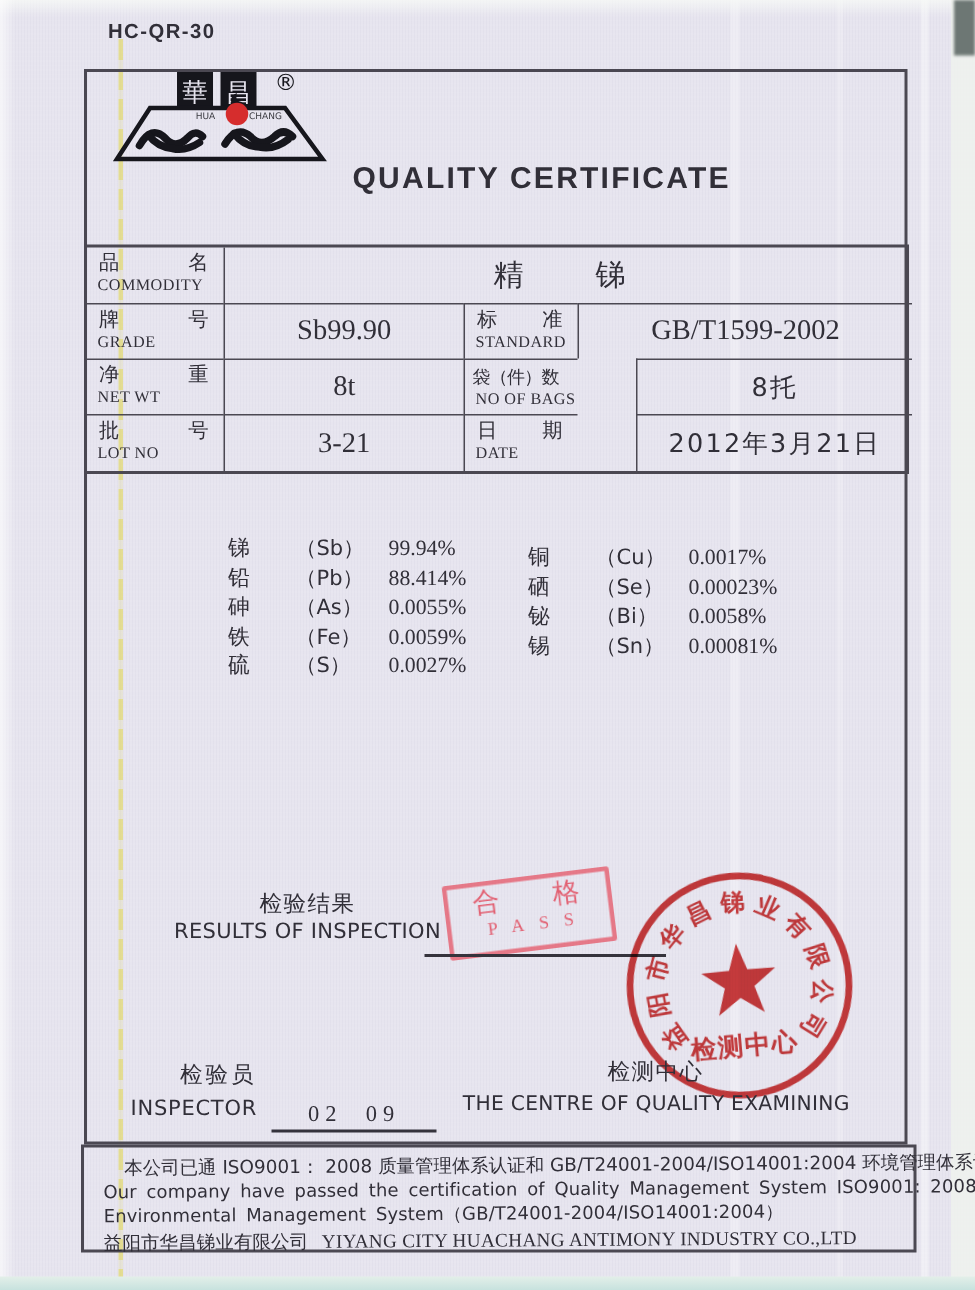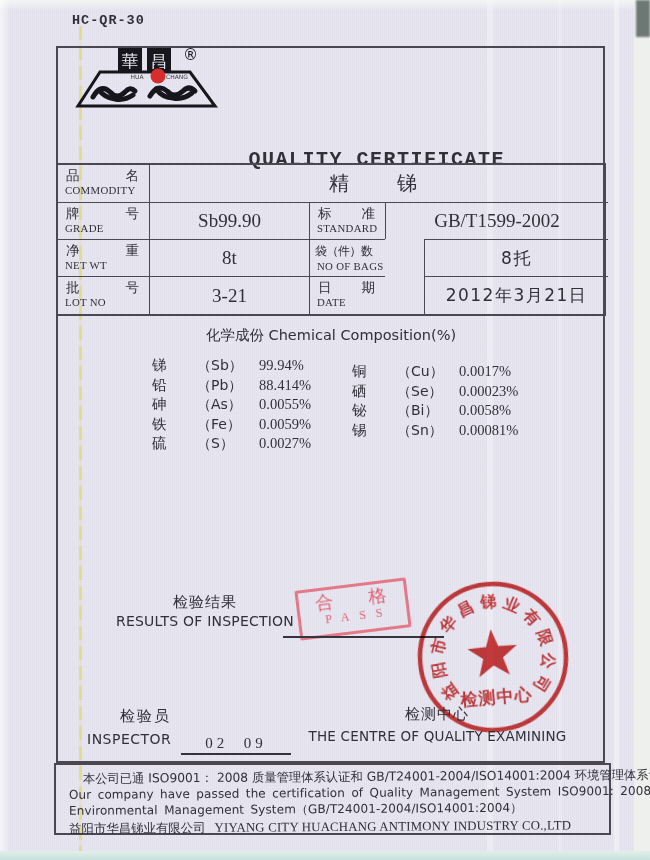--- a/index.html
+++ b/index.html
@@ -5,21 +5,21 @@
   html,body{margin:0;padding:0;background:#9a9aa4;}
   #scan{
     position:relative;width:650px;height:860px;overflow:hidden;
     background:#e7e5ef;
     background-image:
       repeating-linear-gradient(0deg, rgba(255,255,255,.04) 0 1px, transparent 1px 3px),
       repeating-linear-gradient(90deg, rgba(110,110,150,.04) 0 1px, transparent 1px 2px);
     font-family:"DejaVu Sans","Liberation Sans",sans-serif;
     color:#312f38;
   }
-  .serif{font-family:Liberation Mono, monospace;}
+  .serif{font-family:Liberation Sans, sans-serif;}
   .abs{position:absolute;}
 
   
   .streak{position:absolute;top:0;height:100%;pointer-events:none;}
   .yellow-line{left:79px;top:26px;width:3px;height:828px;
     background:repeating-linear-gradient(180deg, rgba(224,213,70,.55) 0 14px, rgba(224,213,70,.15) 14px 20px);
     filter:blur(.4px);}
   .edge-top{left:0;top:0;width:100%;height:11px;background:linear-gradient(180deg,rgba(248,251,247,.75),rgba(248,251,247,0));}
   .edge-left{left:0;top:0;width:10px;height:100%;background:linear-gradient(90deg,rgba(255,255,255,.65),rgba(255,255,255,0));}
   .edge-right{left:634px;top:0;width:16px;height:100%;background:#eef2ed;opacity:.85;}
@@ -31,21 +31,21 @@
 
   .doc-code{left:72px;top:13px;font-size:13.5px;font-weight:bold;letter-spacing:1px;}
 
   .main-box{left:56px;top:46px;width:549px;height:717px;border:2px solid #4b4852;box-sizing:border-box;}
   .footer-box{left:54px;top:763px;width:557px;height:72px;border:2px solid #4b4852;box-sizing:border-box;}
 
   
   .logo{left:75px;top:45px;width:150px;height:74px;}
 
   .title-cn{left:235px;top:76px;width:270px;text-align:center;font-size:26px;font-weight:bold;letter-spacing:17px;padding-left:17px;}
-  .title-en{left:235px;top:108px;width:270px;text-align:right;font-size:20px;font-weight:bold;letter-spacing:1.5px;margin-top:40px;}
+  .title-en{left:235px;top:108px;width:270px;text-align:left;font-size:20px;font-weight:bold;letter-spacing:1.5px;}
 
   
   .cert-table{left:56px;top:163px;width:550px;display:grid;
     grid-template-columns:91px 160px 76px 223px;
     grid-template-rows:37px 37px 37px 38px;
     border:2px solid #4b4852;box-sizing:border-box;}
   .cell{box-sizing:border-box;border-left:1.5px solid #4b4852;border-top:1.5px solid #4b4852;overflow:hidden;}
   .cell.c1{border-left:none;}
   .cell.r1{border-top:none;}
   .cell.span3{grid-column:2/5;}
@@ -202,21 +202,20 @@
     <div class="cell">
       <div class="lab-cn">
           <span>日</span>
           <span>期</span>
         </div>
       <div class="lab-en">DATE</div>
     </div>
     <div class="cell val cjk">2012年3月21日</div>
   </div>
 
-  <div class="abs comp-head">化学成份 Chemical  Composition(%)</div>
 
   <div class="abs comp-col comp-left">
     <div class="comp-row">
         <span class="comp-cn">锑</span>
         <span class="comp-sym">（Sb）</span>
         <span class="comp-val">99.94%</span>
       </div>
     <div class="comp-row">
         <span class="comp-cn">铅</span>
         <span class="comp-sym">（Pb）</span>

